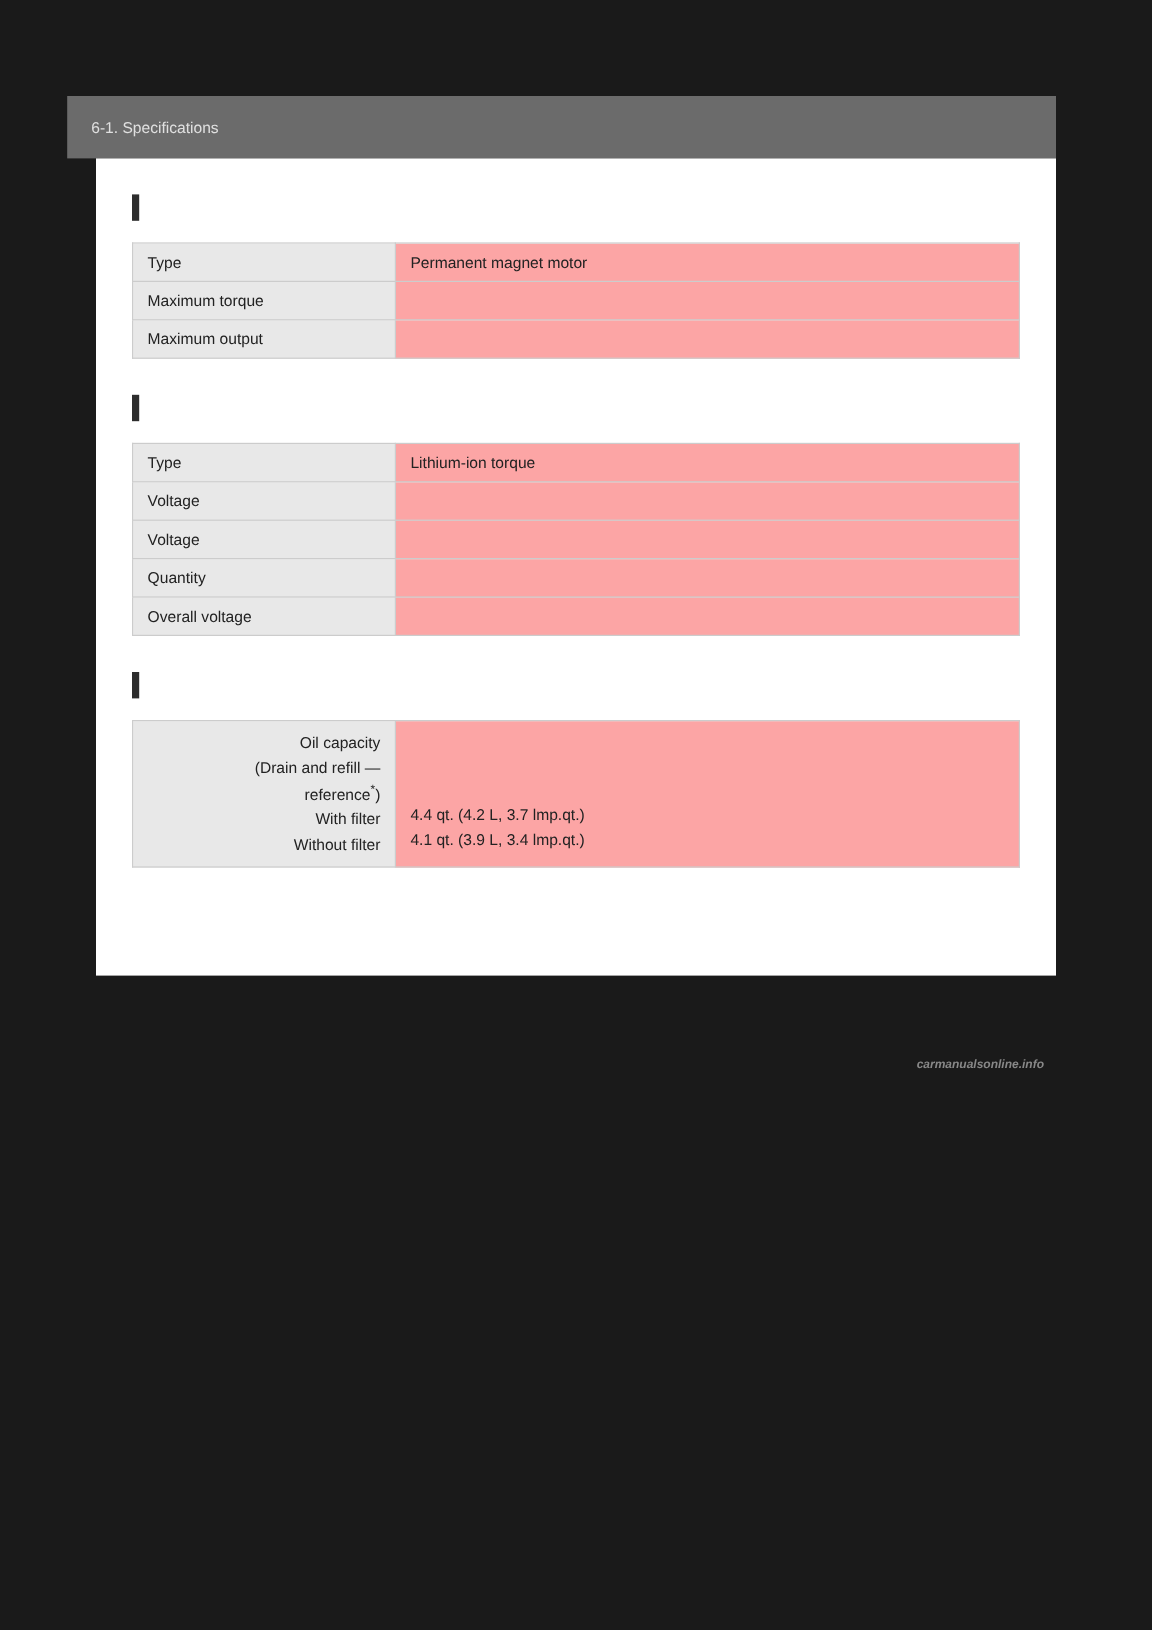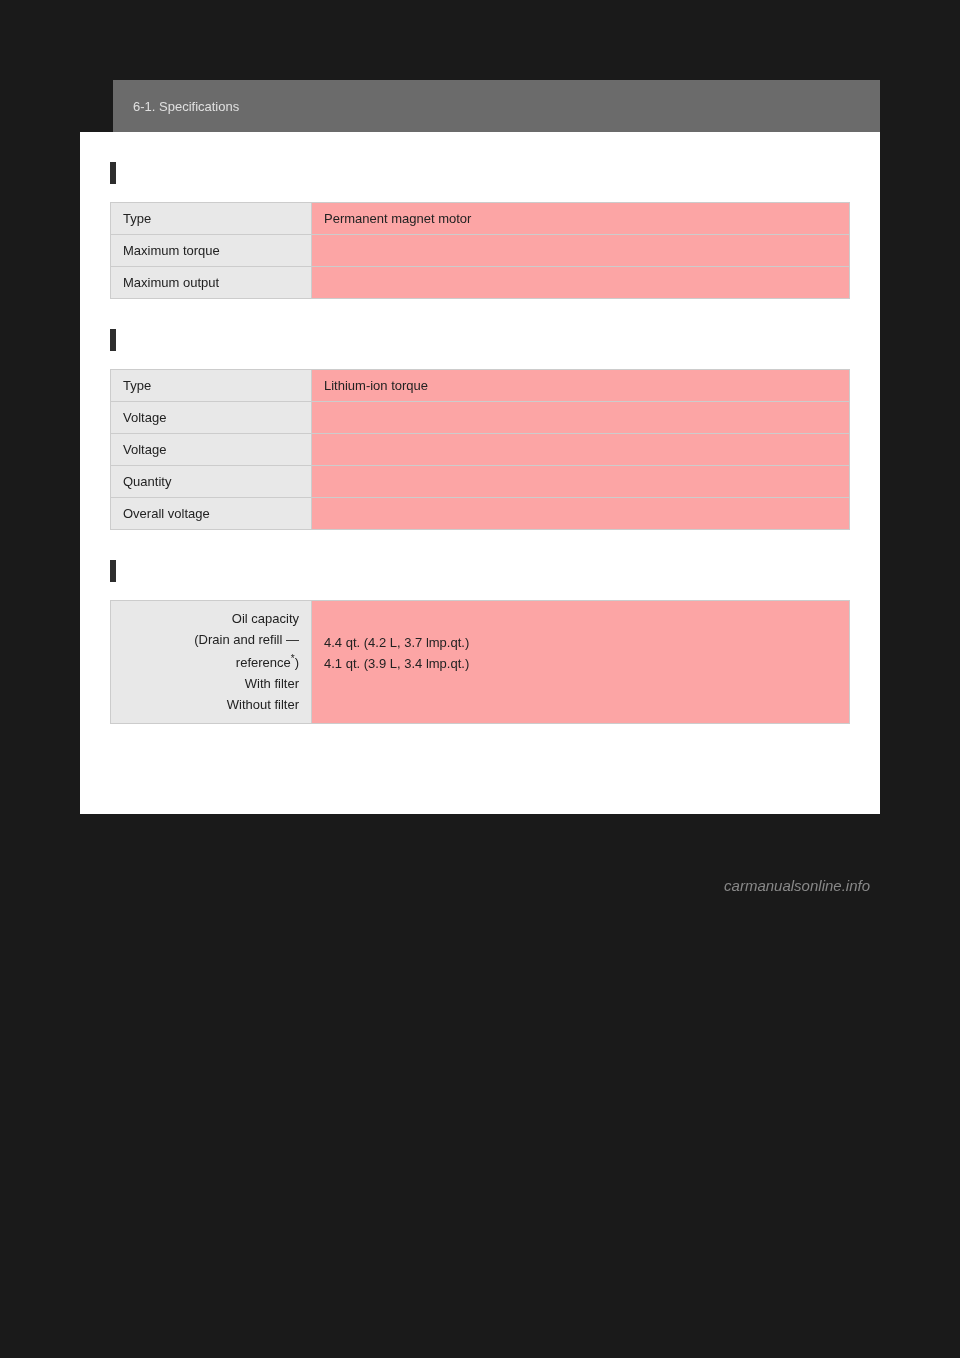--- a/index.html
+++ b/index.html
@@ -20,21 +20,21 @@
     .page-wrapper {
       background-color: #1a1a1a;
       width: 960px;
       min-height: 1358px;
       padding: 0;
       position: relative;
     }
 
     .header-bar {
       background-color: #6b6b6b;
-      margin: 80px 80px 0 113px;
+      margin: 80px 80px 0 56px;
       padding: 18px 20px;
     }
 
     .header-bar .section-title {
       color: #e0e0e0;
       font-size: 13px;
     }
 
     .content-area {
       background-color: #ffffff;
@@ -63,21 +63,21 @@
 
     .spec-table td {
       border: 1px solid #ccc;
       padding: 8px 12px;
       font-size: 13px;
       vertical-align: top;
     }
 
     .spec-table .label-col {
       background-color: #e8e8e8;
-      width: 201px;
+      width: 219px;
       color: #222;
       font-weight: normal;
     }
 
     .spec-table .value-col {
       background-color: #fca5a5;
       color: #222;
     }
 
     .footnote-symbol {
@@ -155,28 +155,28 @@
       <table class="spec-table">
         <tbody>
           <tr>
             <td class="label-col" style="line-height: 1.6; text-align: right;">
               Oil capacity<br>
               (Drain and refill —<br>
               reference<span class="footnote-symbol">*</span>)<br>
               With filter<br>
               Without filter
             </td>
-            <td class="value-col" style="line-height: 1.6; padding-top: 32px;">
+            <td class="value-col" style="line-height: 1.6; padding-top: 68px;">
               4.4 qt. (4.2 L, 3.7 lmp.qt.)<br>
               4.1 qt. (3.9 L, 3.4 lmp.qt.)
             </td>
           </tr>
         </tbody>
       </table>
     </div>
 
   </div>
 
   <div style="position: relative; height: 100px;">
-    <div style="position: absolute; bottom: 20px; right: 90px; color: #888; font-size: 15px; font-style: italic;">carmanualsonline.info</div>
+    <div style="position: absolute; bottom: 20px; right: 90px; color: #888; font-size: 10px; font-style: italic; font-weight: bold;">carmanualsonline.info</div>
   </div>
 
 </div>
 
 </body></html>

